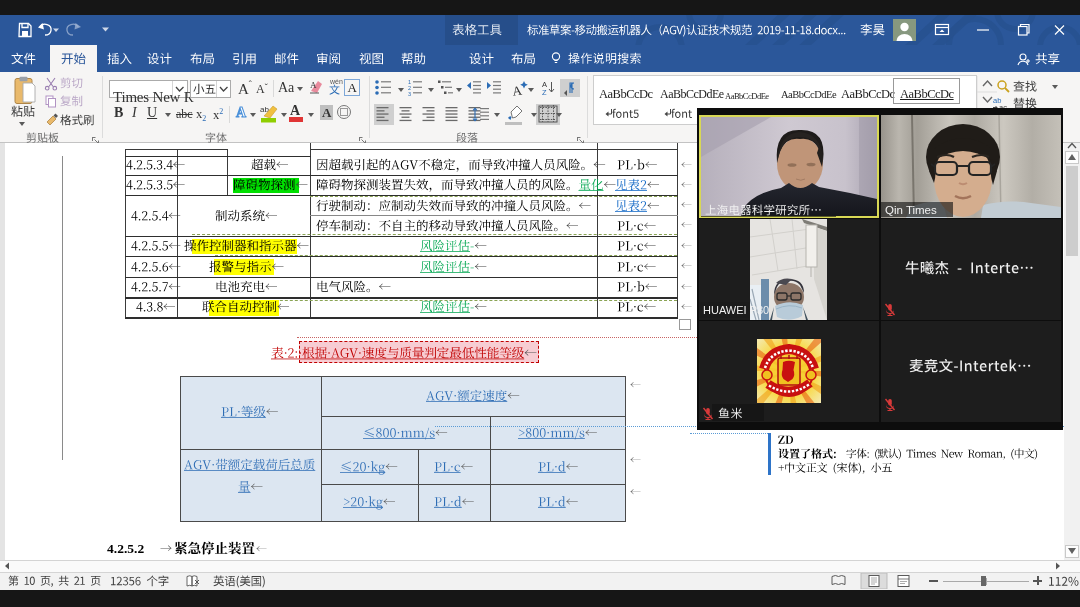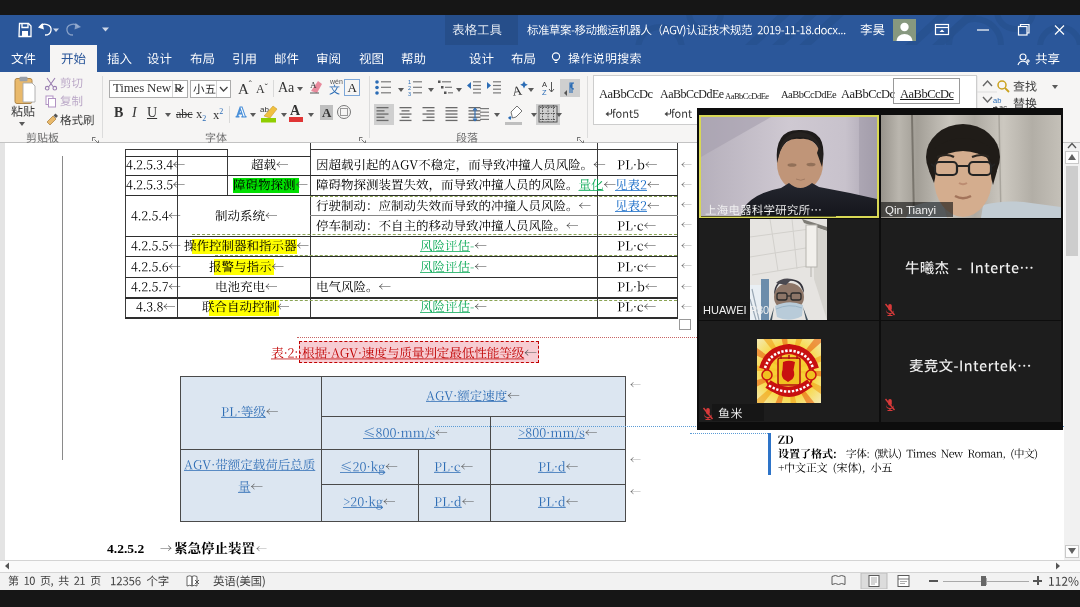--- a/index.html
+++ b/index.html
@@ -319,21 +319,21 @@
       </g>
     </g>
   </svg>
 <svg class="a" style="left:91px;top:136px" width="9" height="9" viewBox="0 0 9 9">
     <g stroke="#777" fill="none" stroke-width="1">
       <path d="M1 1.5 h3.5 M1.5 1 v4"></path>
       <path d="M3.5 3.5 l4 4 M7.5 4.5 v3 h-3"></path>
     </g>
   </svg>
 <div class="a" style="left:109px;top:80px;width:79px;height:18px;background:#fff;border:1px solid #ababab"></div>
-<div class="a ser" style="left:113px;top:80px;font-size:13px;color:#333;letter-spacing:-0.2px">Times New R</div>
+<div class="a ser" style="left:113px;top:89px;font-size:15px;color:#333;letter-spacing:-0.2px">Times New R</div>
 <svg class="a" style="left:172px;top:80px" width="15" height="18" viewBox="0 0 15 18">
     <path d="M0 0 v18" stroke="#ababab"></path>
     <path d="M4 7 l3.5 4 L11.5 7" fill="none" stroke="#444" stroke-width="1.3"></path>
   </svg>
 <div class="a" style="left:190px;top:80px;width:41px;height:18px;background:#fff;border:1px solid #ababab"></div>
 <svg class="t" style="left:193.0px;top:82.2px" width="24.0" height="15.4">
     <g transform="translate(0,11.27) scale(0.115,-0.115)">
       <g fill="#333">
         <use href="#s5c0f" x="0"></use>
         <use href="#s4e94" x="100"></use>
@@ -1694,21 +1694,21 @@
 <path d="M56 42 q10 -4 17 0" stroke="#2a2520" stroke-width="2.2" fill="none"></path>
 <path d="M91 42 q10 -4 17 0" stroke="#2a2520" stroke-width="2.2" fill="none"></path>
 <rect x="54" y="47" width="22" height="13" rx="4" fill="none" stroke="#242424" stroke-width="2.2"></rect>
 <rect x="88" y="47" width="22" height="13" rx="4" fill="none" stroke="#242424" stroke-width="2.2"></rect>
 <path d="M76 51 h12" stroke="#242424" stroke-width="2"></path>
 <path d="M54 52 l-4 -3 M110 52 l4 -3" stroke="#242424" stroke-width="1.6"></path>
 <path d="M78 68 q4 2.5 8 0" stroke="#b5836a" fill="none" stroke-width="2" opacity="0.8"></path>
 <path d="M74 81 q8 4.5 16 0" stroke="#9a6a52" fill="none" stroke-width="2.5" opacity="0.85"></path>
 </svg>
 <div class="a" style="left:881px;top:201.5px;width:72px;height:15.5px;background:rgba(15,15,15,0.62);z-index:60"></div>
-<div class="a" style="left:885px;top:203.5px;font-size:11.5px;color:#f2f2f2;z-index:70;font-family:'Liberation Sans',sans-serif">Qin Tianyi</div>
+<div class="a" style="left:885px;top:203.5px;font-size:11.5px;color:#f2f2f2;z-index:70;font-family:'Liberation Sans',sans-serif">Qin Times</div>
 <div class="a" style="left:699px;top:218.5px;width:180px;height:101px;background:#1d1d1d;z-index:60"></div>
 <div class="a" style="left:881px;top:218.5px;width:180px;height:101px;background:#1d1d1d;z-index:60"></div>
 <div class="a" style="left:699px;top:321px;width:180px;height:101px;background:#1d1d1d;z-index:60"></div>
 <div class="a" style="left:881px;top:321px;width:180px;height:101px;background:#1d1d1d;z-index:60"></div>
 <svg class="a" style="left:750px;top:218.5px;z-index:61" width="77" height="101" viewBox="0 0 77 101">
 <rect width="77" height="101" fill="#e6e4e1"></rect>
 <g stroke="#d2d0cc" stroke-width="1">
 <path d="M0 18 L60 10 M0 38 L62 28 M2 56 L64 46 M20 0 L28 52 M42 0 L47 50"></path>
 </g>
 <path d="M52 0 L77 8 L77 12 L54 4 Z" fill="#7e7c76"></path>

